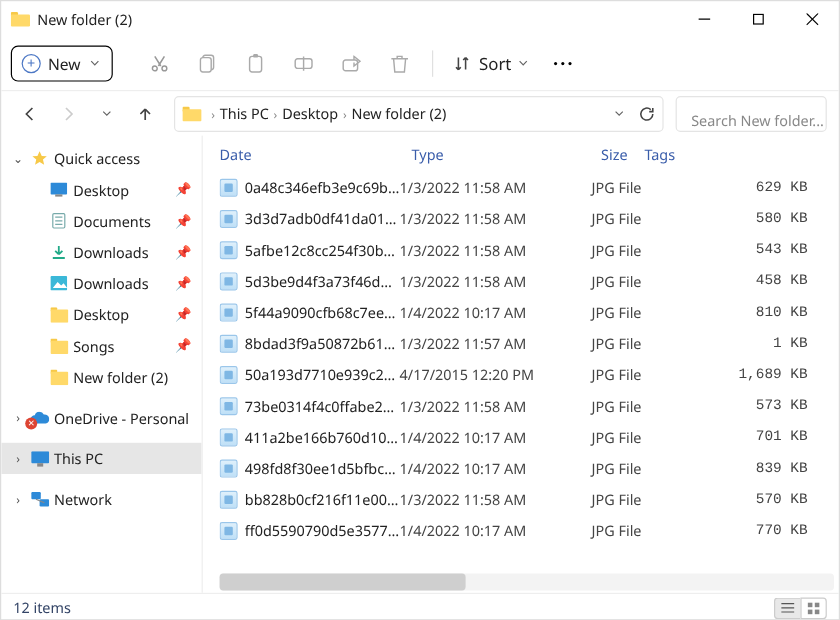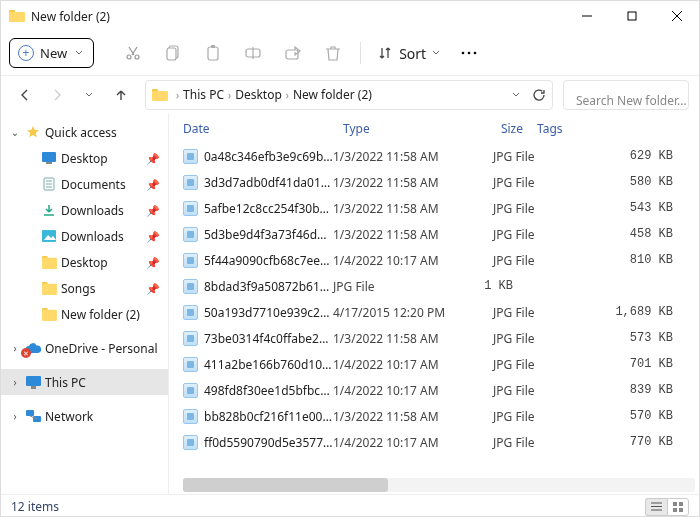--- a/index.html
+++ b/index.html
@@ -417,20 +417,21 @@
           </div>
           <div class="c-date">1/4/2022 10:17 AM</div>
           <div class="c-type">JPG File</div>
           <div class="c-size">810 KB</div>
         </div>
         <div class="row">
           <div class="c-name">
             <span class="file-ico"></span>
             <span class="filetxt">8bdad3f9a50872b61fb0...</span>
           </div>
+          <div class="c-date">1/3/2022 11:57 AM</div>
           <div class="c-type">JPG File</div>
           <div class="c-size">1 KB</div>
         </div>
         <div class="row">
           <div class="c-name">
             <span class="file-ico"></span>
             <span class="filetxt">50a193d7710e939c2cb...</span>
           </div>
           <div class="c-date">4/17/2015 12:20 PM</div>
           <div class="c-type">JPG File</div>

